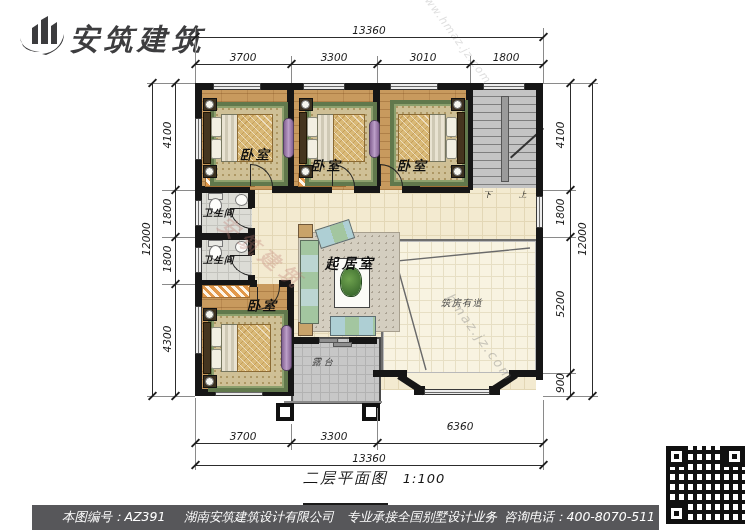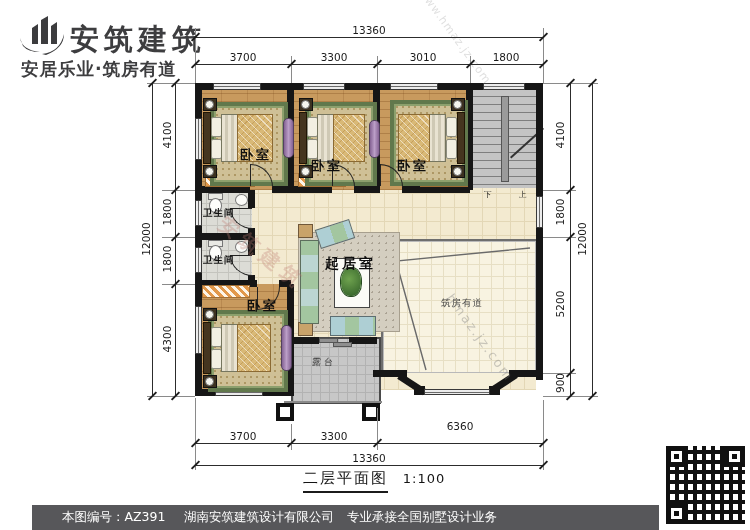--- a/index.html
+++ b/index.html
@@ -1,17 +1,17 @@
 <!DOCTYPE html>
 <html><head>
 <meta charset="utf-8">
 <style>
   html,body{margin:0;padding:0;background:#fff;}
   #canvas{position:relative;width:750px;height:530px;background:#fff;overflow:hidden;
-          font-family:"DejaVu Sans",sans-serif;}
+          font-family:"DejaVu Sans",sans-serif;font-style:italic;}
   .abs{position:absolute;}
   
   .w{position:absolute;background:#161616;}
   .winH{position:absolute;background:repeating-linear-gradient(180deg,#6a6a6a 0 1px,#ececec 1px 3px);box-shadow:0 0 0 1px #3a3a3a inset;}
   .winV{position:absolute;background:repeating-linear-gradient(90deg,#6a6a6a 0 1px,#ececec 1px 3px);box-shadow:0 0 0 1px #3a3a3a inset;}
   
   .wood{position:absolute;background:#c89a5e;background-image:
     repeating-linear-gradient(0deg,rgba(110,60,15,.28) 0 1px,transparent 1px 8px),
     repeating-linear-gradient(90deg,rgba(110,60,15,.18) 0 1px,transparent 1px 26px);}
   .tilehall{position:absolute;background:#f3ead0;background-image:
@@ -71,36 +71,35 @@
   #tagline{position:absolute;left:21px;top:57px;font-size:17.5px;font-weight:700;color:#3d3d3f;letter-spacing:1px;}
   #footerbar{position:absolute;left:0;top:505px;width:750px;height:25px;background:#57575a;color:#fff;font-size:12.5px;margin-left:32px;}
   #footerbar span{position:absolute;top:4px;white-space:nowrap;}
   #qrwrap{position:absolute;left:659px;top:440px;width:91px;height:90px;background:#fff;}
   #qr{position:absolute;left:5px;top:4px;right:3px;bottom:4px;background:#fff;}
   .qrnoise{position:absolute;inset:2px;background-image:
     repeating-linear-gradient(90deg,#101010 0 4px,transparent 4px 9px),
     repeating-linear-gradient(0deg,#101010 0 4px,transparent 4px 10px);}
   .finder{position:absolute;width:21px;height:21px;background:#fff;border:5px solid #101010;box-sizing:border-box;}
   .finder i{position:absolute;left:3px;top:3px;width:5px;height:5px;background:#101010;display:block;}
-  .title-u{border-bottom:2px solid #1b1b1b;padding-bottom:4px;}
+  .title-u{border-bottom:2px solid #1b1b1b;padding-bottom:16px;}
 </style>
 </head>
 <body>
 
 <div id="canvas">
 
   <svg class="abs" style="left:16px;top:12px" width="52" height="46" viewBox="0 0 52 46">
     <path d="M16 32 L16 16 L22 12 L22 32 Z" fill="#3c3c3e"></path>
     <path d="M25 32 L25 8 L32 4 L32 32 Z" fill="#3c3c3e"></path>
     <path d="M35 32 L35 14 L41 10 L41 32 Z" fill="#3c3c3e"></path>
     <path d="M4 26 Q6 38 24 40 Q12 40 7 34 Z" fill="#3c3c3e"></path>
     <path d="M26 42 Q44 40 48 22 Q48 36 30 43 Z" fill="#3c3c3e"></path>
   </svg>
   <div id="brandname">安筑建筑</div>
-  <div id="tagline">安居乐业·筑房有道</div>
 
   <div class="tilehall" style="left:202px;top:90px;width:334px;height:300px"></div>
   <div class="wood" style="left:195px;top:83px;width:96px;height:107px"></div>
   <div class="wood" style="left:291px;top:83px;width:86px;height:107px"></div>
   <div class="wood" style="left:377px;top:83px;width:93px;height:107px"></div>
   <div class="tilebath" style="left:195px;top:190px;width:57px;height:47px"></div>
   <div class="tilebath" style="left:195px;top:237px;width:57px;height:47px"></div>
   <div class="wood" style="left:195px;top:284px;width:96px;height:112px"></div>
   <div class="stairfloor" style="left:470px;top:88px;width:66px;height:100px"></div>
 
@@ -336,20 +335,21 @@
 
   <div class="abs" style="left:303px;top:469px;font-size:15px;color:#141414;letter-spacing:2px">
     <span class="title-u">二层平面图</span>
     <span style="font-size:13px;margin-left:8px;letter-spacing:1px">1:100</span>
   </div>
 
   <div id="footerbar">
     <span style="left:30px">本图编号：AZ391</span>
     <span style="left:152px">湖南安筑建筑设计有限公司</span>
     <span style="left:315px">专业承接全国别墅设计业务</span>
+    <span style="left:472px">咨询电话：400-8070-511</span>
     <span style="left:641px">网</span>
   </div>
 
   <div id="qrwrap">
     <div id="qr">
       <div class="qrnoise"></div>
       <div class="finder" style="left:2px;top:2px">
           <i></i>
         </div>
       <div class="finder" style="right:2px;top:2px">

